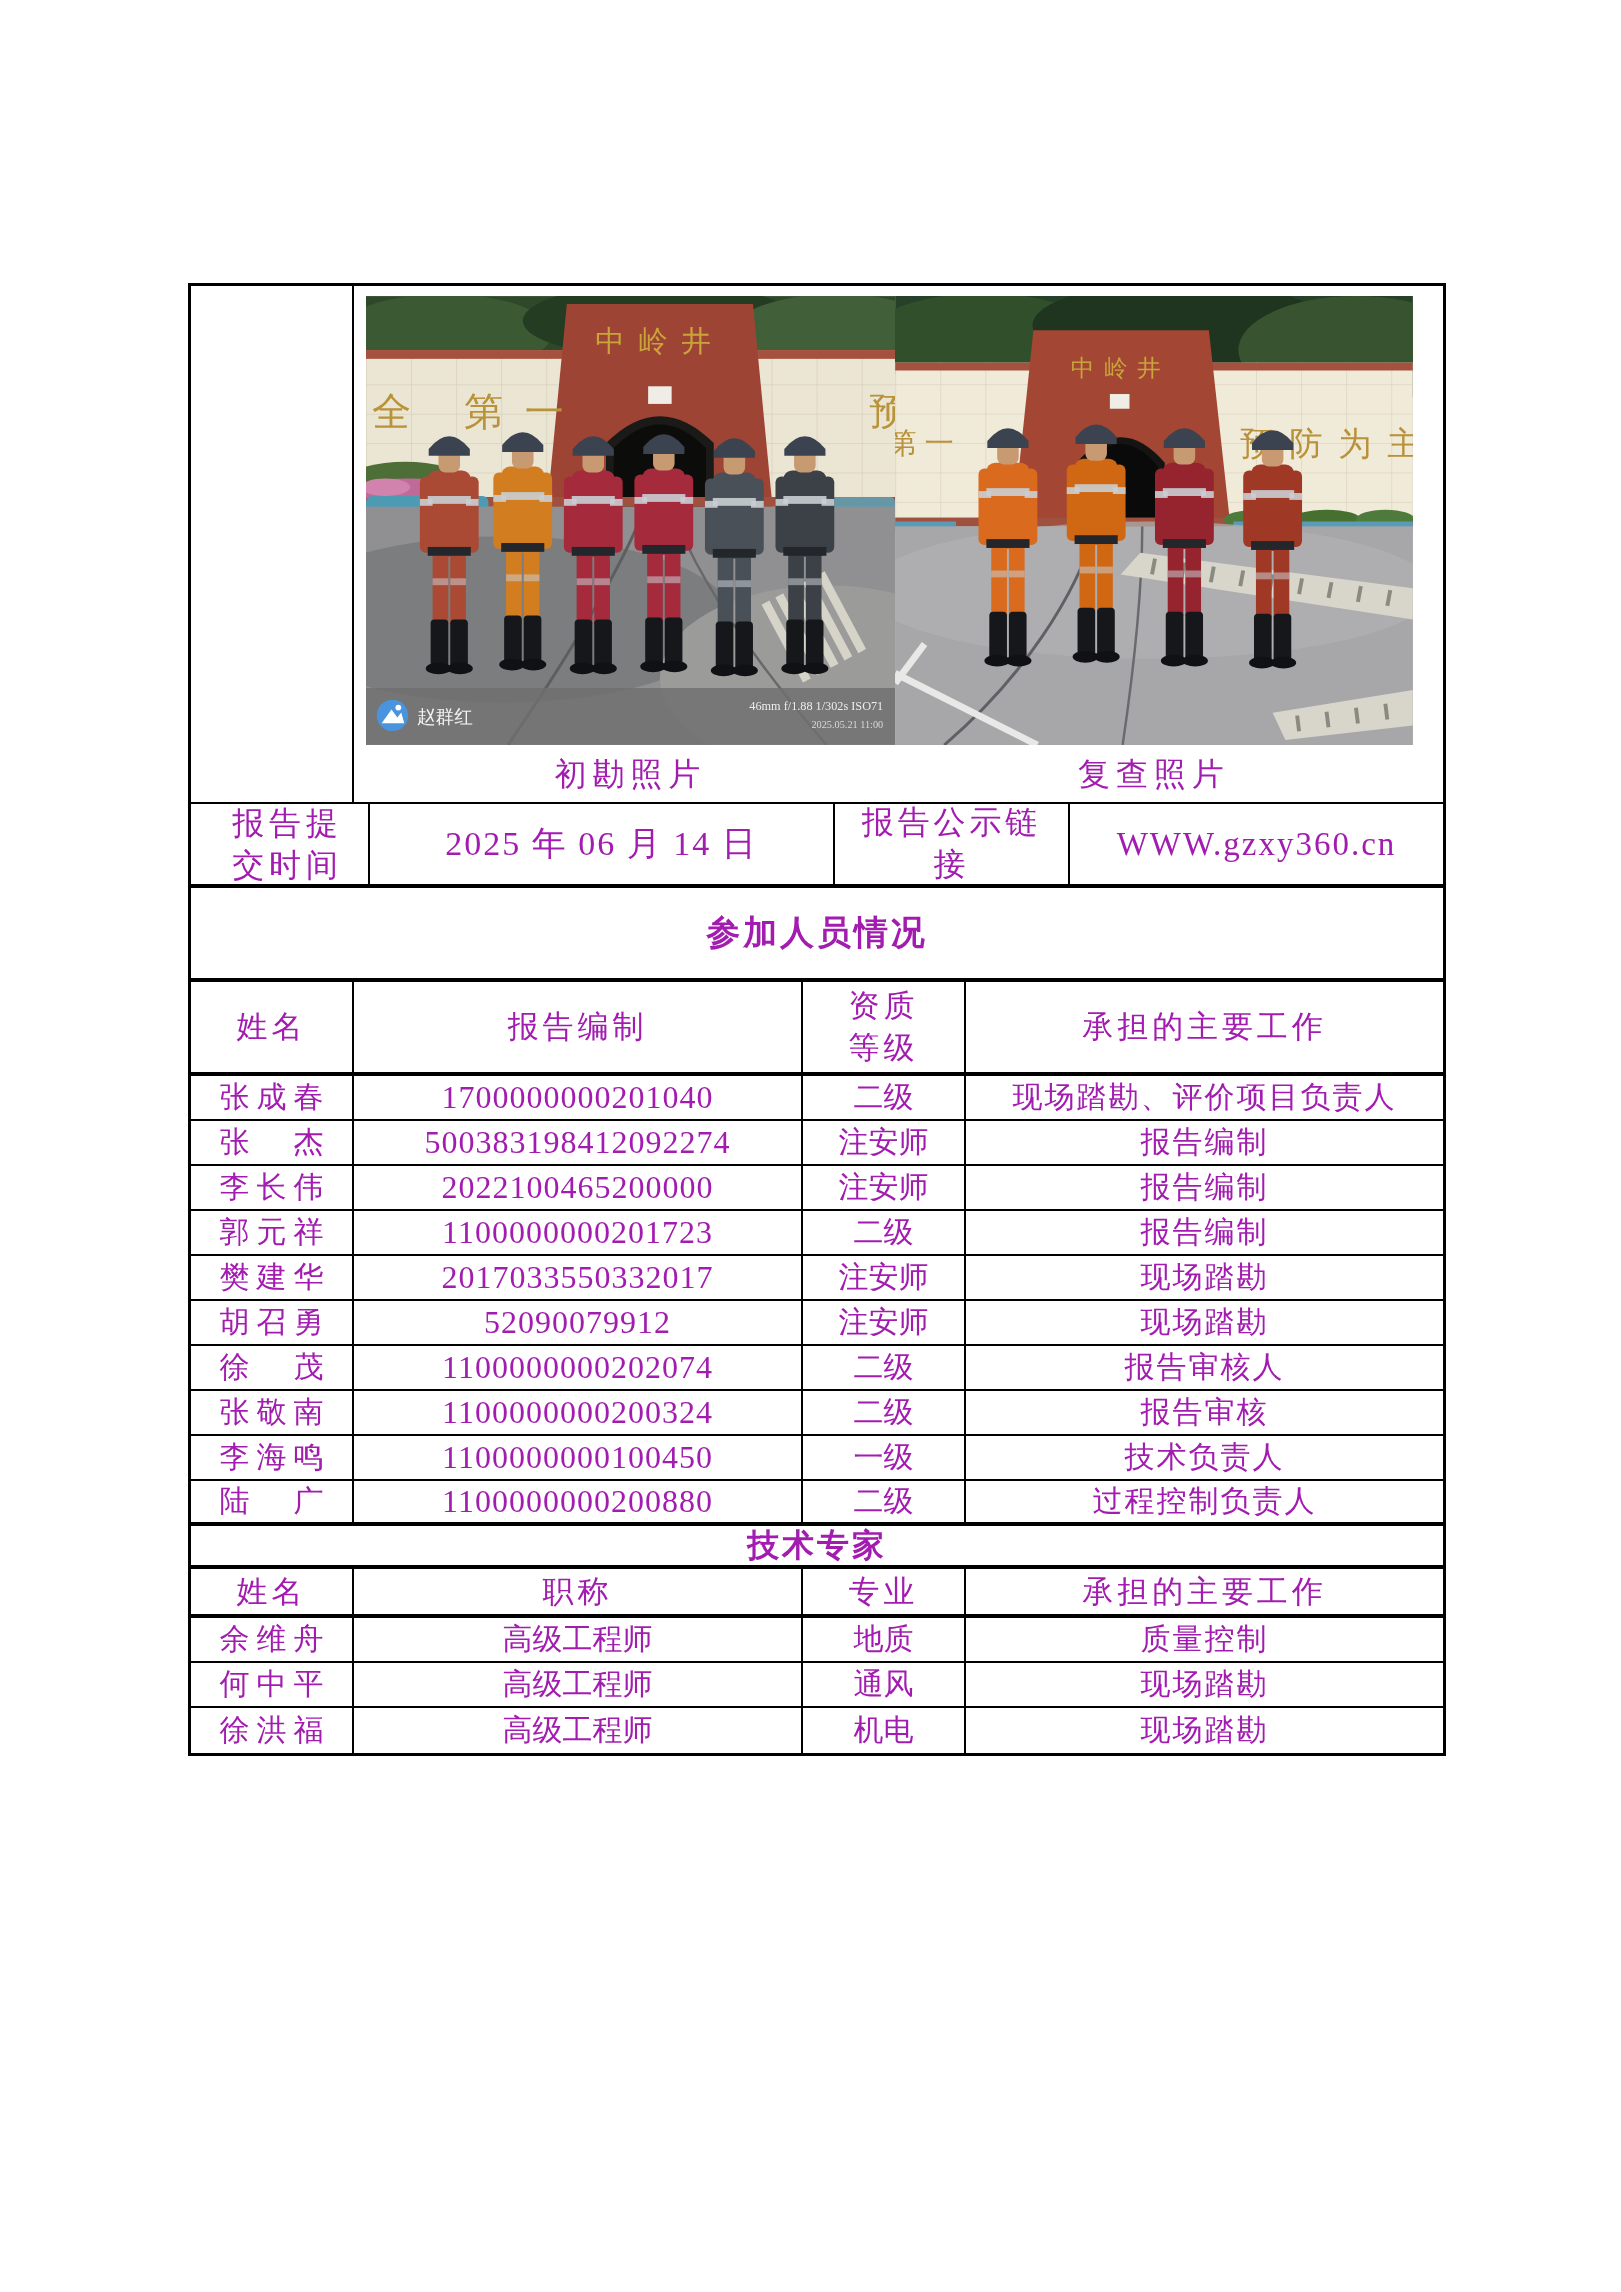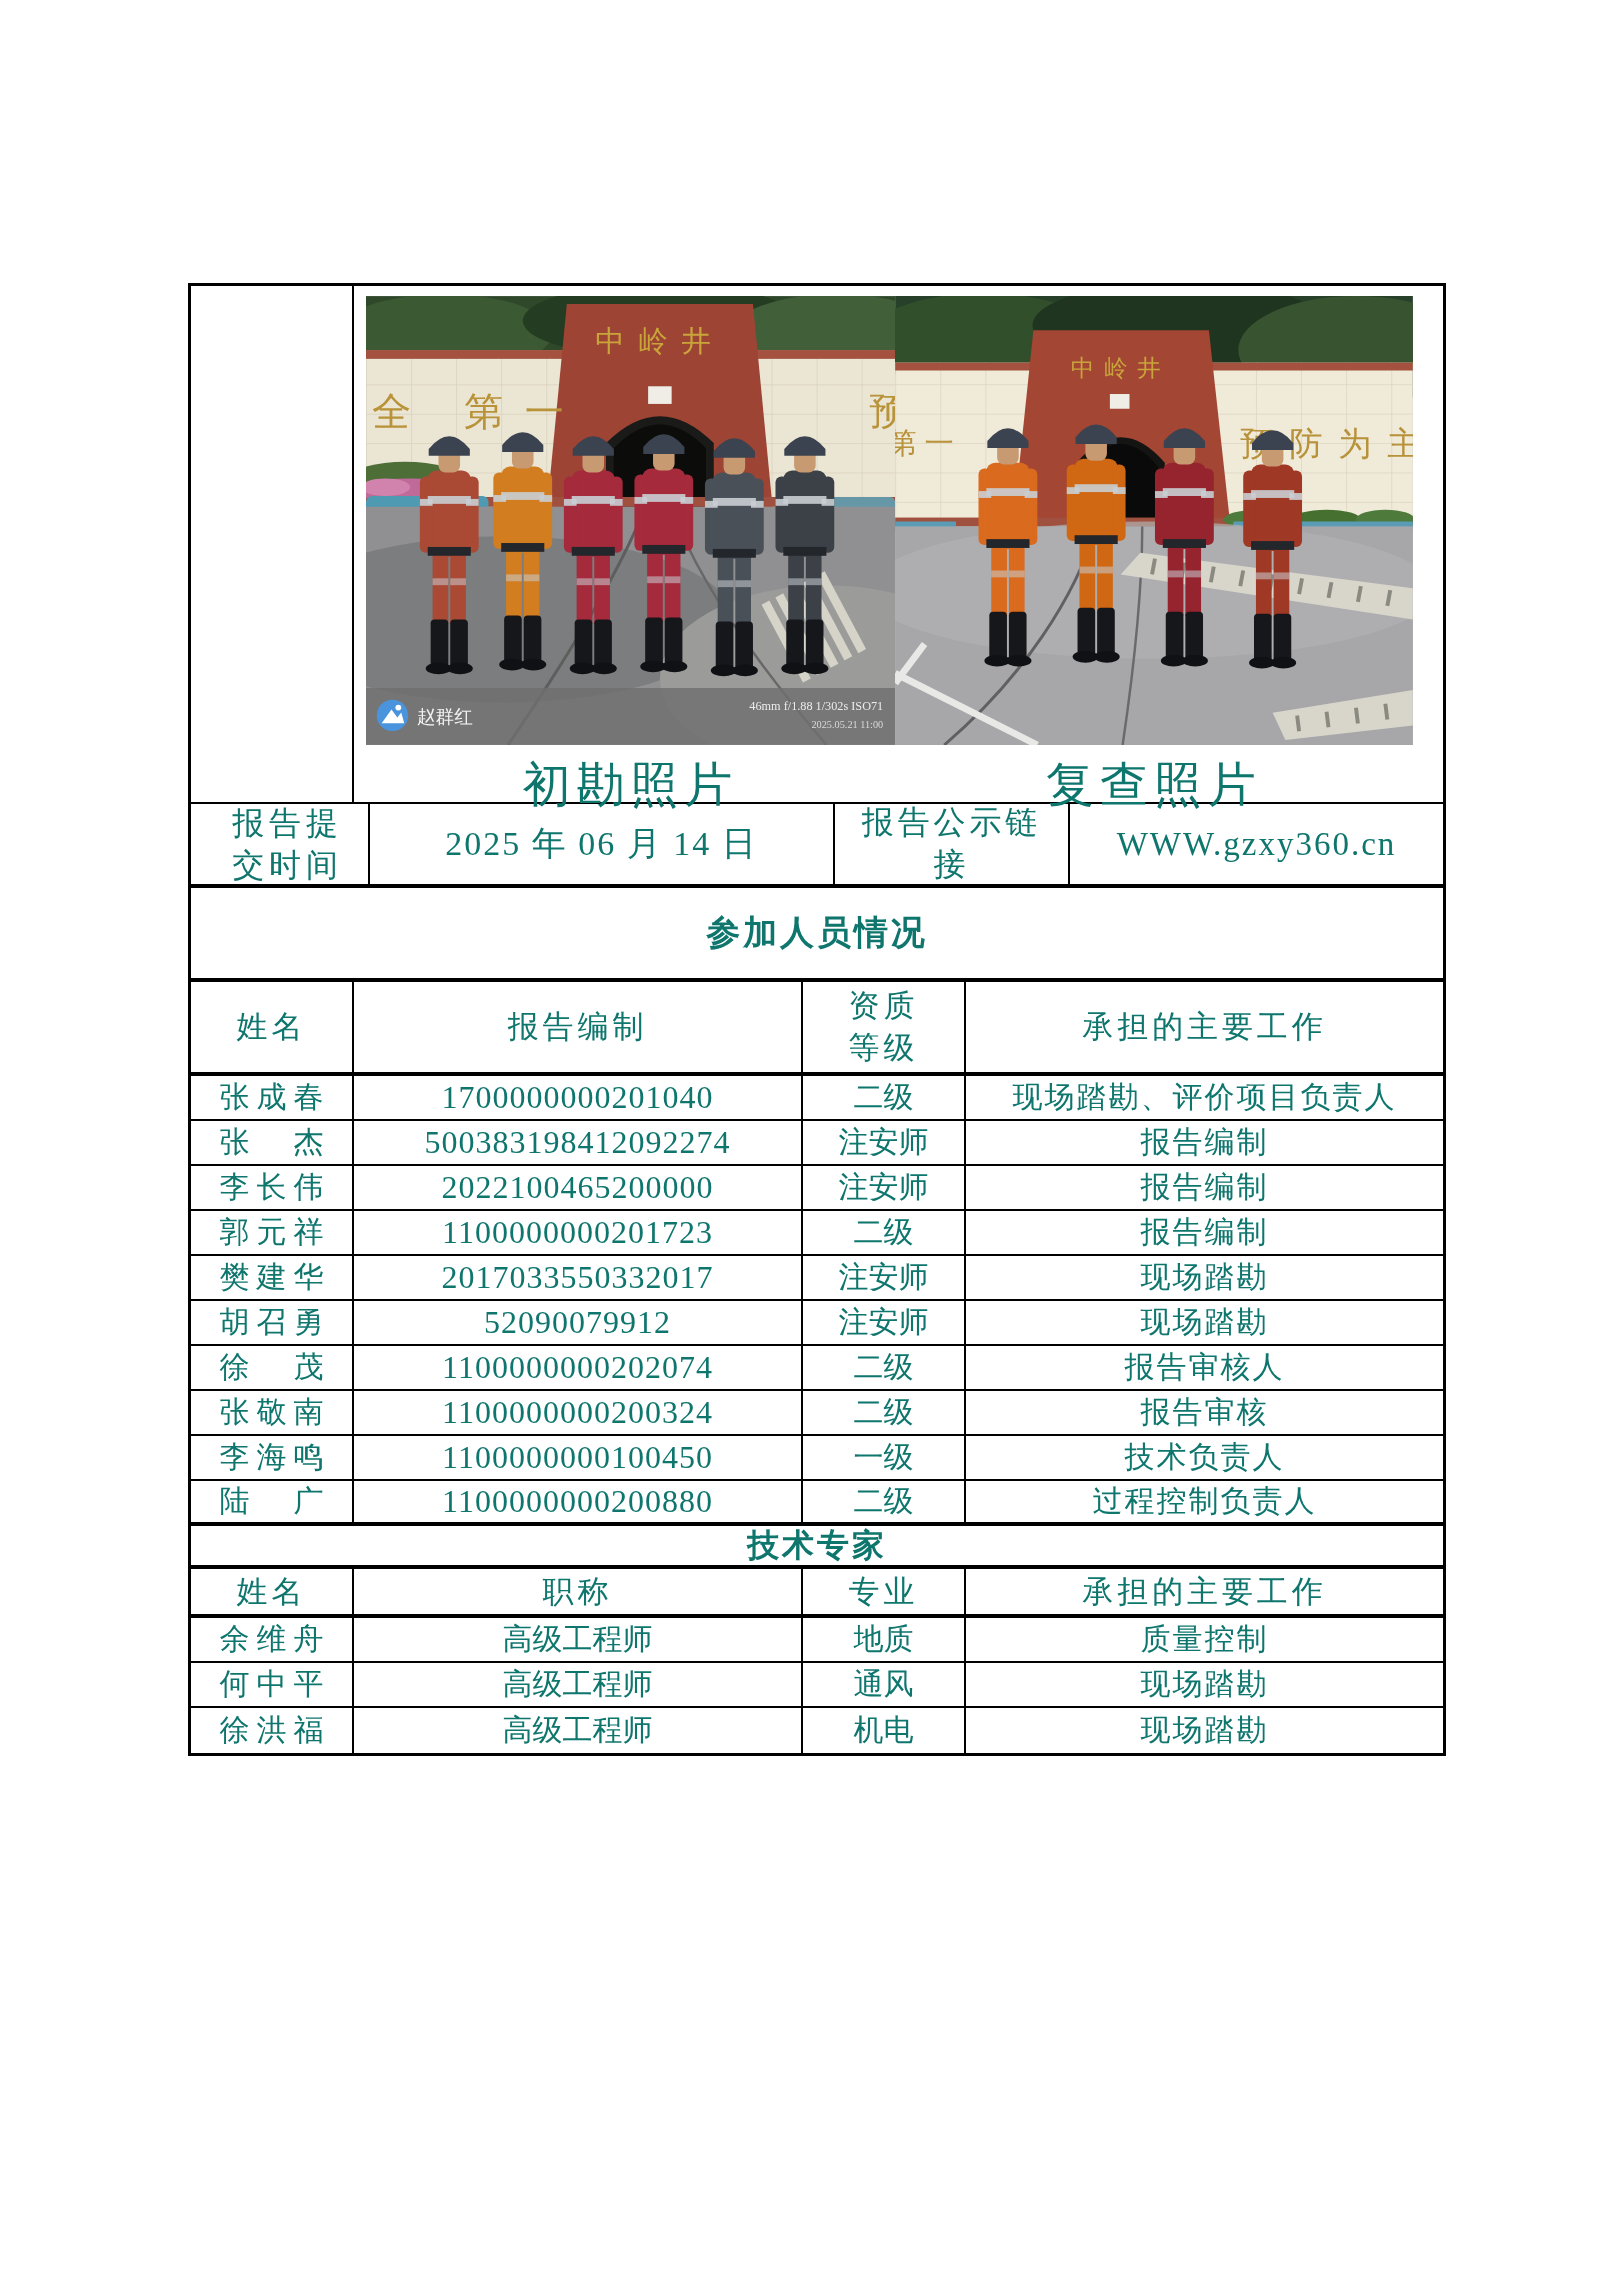--- a/index.html
+++ b/index.html
@@ -1,19 +1,19 @@
 <!DOCTYPE html>
 <html><head>
 <meta charset="utf-8">
 <style>
   * { margin:0; padding:0; box-sizing:border-box; }
   html,body { background:#ffffff; }
   .sheet {
     position:relative; width:1621px; height:2293px; background:#ffffff;
-    font-family:"Liberation Serif","DejaVu Serif",serif; color:#0f766e;
+    font-family:"Liberation Serif","DejaVu Serif",serif; color:#a21caf;
   }
   .doc-table {
     position:absolute; left:188px; top:283px; width:1258px;
     border:3.9px solid #000; background:#fff;
   }
   .row { display:flex; border-bottom:2.9px solid #000; align-items:stretch; }
   .row:last-child { border-bottom:none; }
   .row.bb4 { border-bottom-width:4.9px; }
   .c { border-right:2.9px solid #000; display:flex; align-items:center; justify-content:center;
        text-align:center; overflow:hidden; }
@@ -41,21 +41,21 @@
   .num-cell { font-size:32px; letter-spacing:1px; }
   .date-cell { font-size:34px; letter-spacing:2px; }
   .url-cell { font-size:33px; letter-spacing:2px; }
   .work-cell { letter-spacing:2px; }
   .head-label { letter-spacing:3.9px; }
   
   .photo-area { flex:1; position:relative; display:block; border-right:none; }
   .photos-strip { display:flex; margin:9.8px 0 0 11.8px; }
   .photo-frame { display:block; line-height:0; }
   .captions { display:flex; margin-left:11.8px; margin-top:7.8px; }
-  .cap { font-size:48px; letter-spacing:5.9px; text-align:center; }
+  .cap { font-size:32px; letter-spacing:5.9px; text-align:center; }
   .cap-left { width:529px; }
   .cap-right { width:518px; }
   svg text { font-family:"Liberation Serif","DejaVu Serif",serif; }
 </style>
 </head>
 <body>
 
 <div class="sheet">
 
   <svg width="0" height="0" style="position:absolute" aria-hidden="true">

